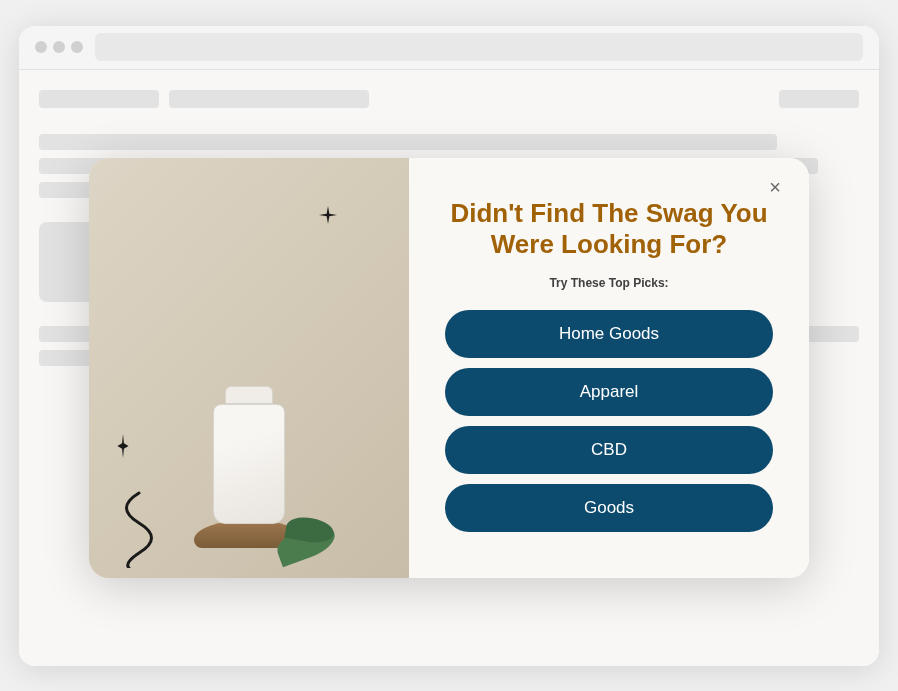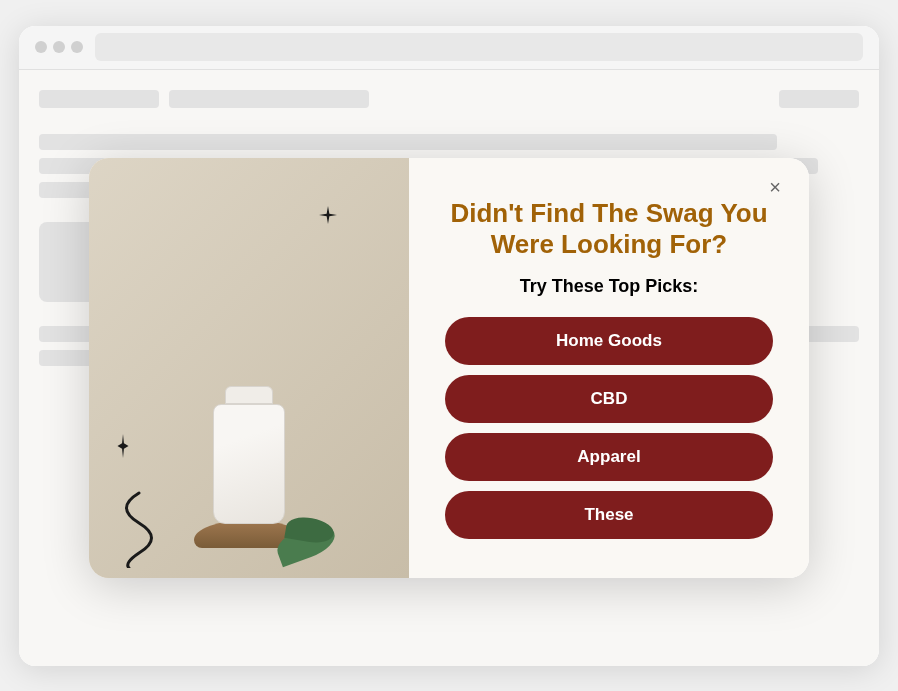--- a/index.html
+++ b/index.html
@@ -254,41 +254,41 @@
     .modal-title {
       font-size: 26px;
       font-weight: 800;
       color: #a16207;
       text-align: center;
       line-height: 1.2;
       margin-bottom: 16px;
     }
 
     .modal-subtitle {
-      font-size: 18px;
+      font-size: 12px;
       font-weight: 700;
-      color: #000000;
+      color: #404040;
       text-align: center;
       margin-bottom: 20px;
     }
 
     .picks-list {
       display: flex;
       flex-direction: column;
       gap: 10px;
       width: 100%;
     }
 
     .pick-btn {
       width: 100%;
       padding: 14px 24px;
-      background: #7f1d1d;
+      background: #0c4a6e;
       color: #ffffff;
       font-size: 17px;
-      font-weight: 700;
+      font-weight: 400;
       border: none;
       border-radius: 50px;
       cursor: pointer;
       text-align: center;
       transition: background 0.15s;
     }
   </style>
 </head>
 <body>
 
@@ -359,22 +359,22 @@
         </div>
 
         <div class="modal-content-panel">
           <button class="close-btn">×</button>
 
           <h2 class="modal-title">Didn't Find The Swag You Were Looking For?</h2>
           <p class="modal-subtitle">Try These Top Picks:</p>
 
           <div class="picks-list">
             <button class="pick-btn">Home Goods</button>
+            <button class="pick-btn">Apparel</button>
             <button class="pick-btn">CBD</button>
-            <button class="pick-btn">Apparel</button>
-            <button class="pick-btn">These</button>
+            <button class="pick-btn">Goods</button>
           </div>
         </div>
 
       </div>
     </div>
   </div>
 </div>
 
 </body></html>

